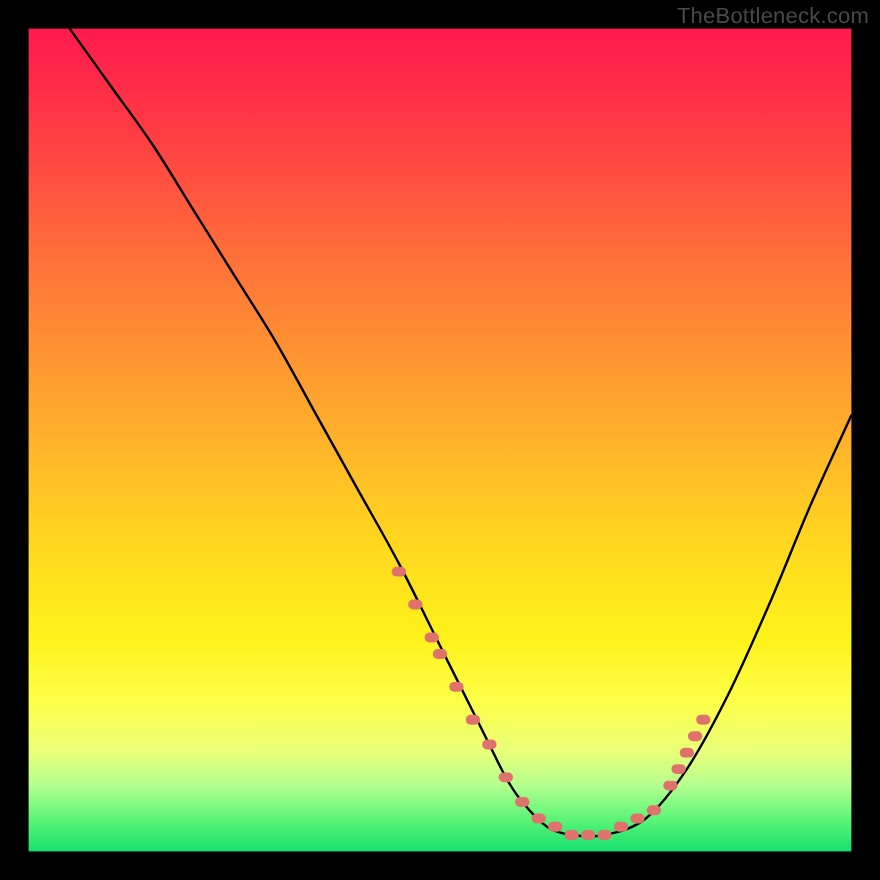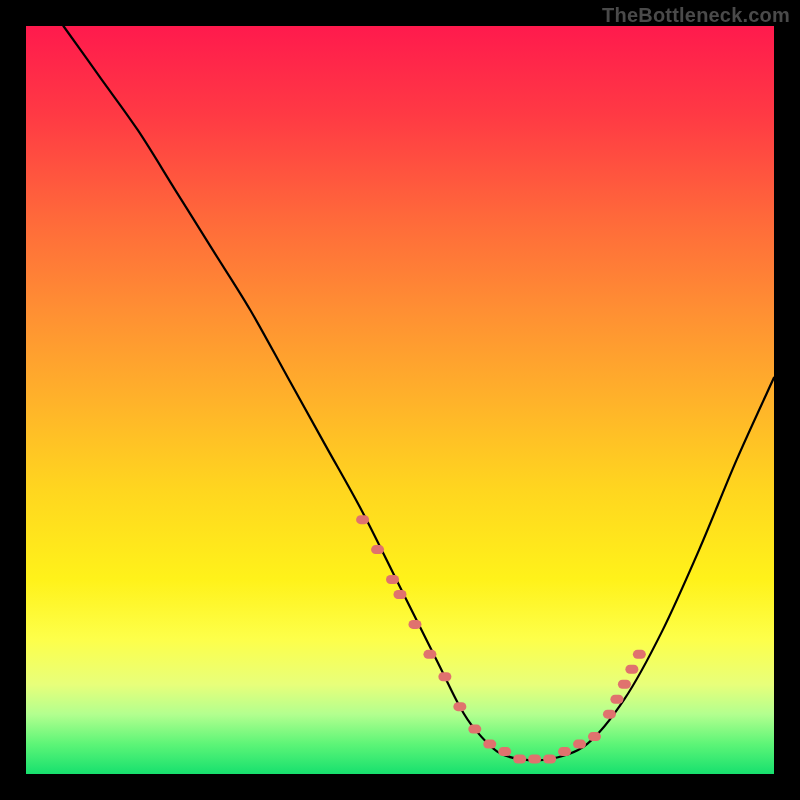--- a/index.html
+++ b/index.html
@@ -39,21 +39,21 @@
       #5df577 96%,
       #17e06e 100%
     );
   }
   .attribution {
     position: absolute;
     top: 4px;
     right: 10px;
     color: #4a4a4a;
     font-size: 20px;
-    font-weight: 700;
+    font-weight: 400;
     letter-spacing: 0.2px;
     user-select: none;
   }
   svg.curve {
     position: absolute;
     left: 0;
     top: 0;
     width: 748px;
     height: 748px;
     overflow: visible;

